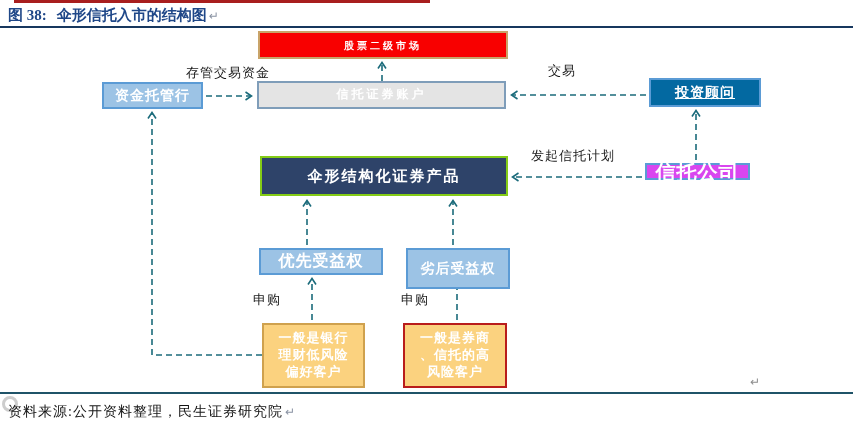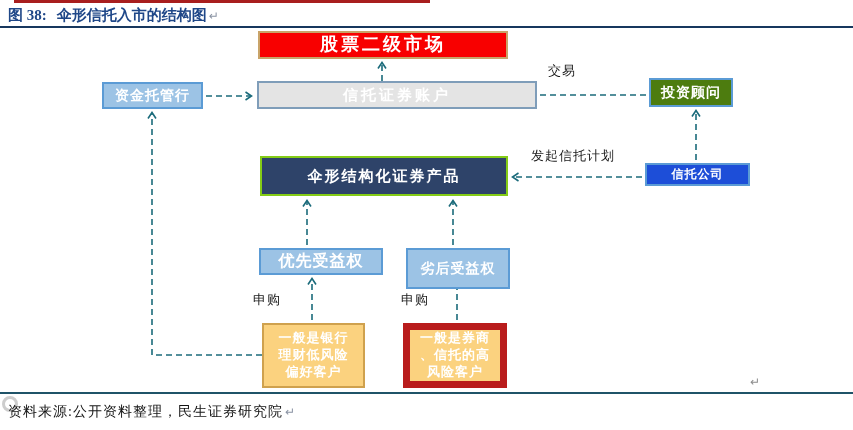--- a/index.html
+++ b/index.html
@@ -12,39 +12,39 @@
              font-weight:bold;font-size:15px;color:#1F4788;white-space:nowrap;}
   .title-row .fig-label{margin-right:10px;}
   .return-mark{color:#8a93a3;font-weight:normal;font-size:12px;margin-left:2px;}
   .title-rule{position:absolute;left:0;top:26px;width:853px;height:2px;background:#17375E;}
 
   
   .box{position:absolute;display:flex;align-items:center;justify-content:center;
        box-sizing:border-box;color:#fff;font-weight:bold;text-align:center;
        letter-spacing:2px;white-space:pre-line;line-height:1.3;}
   #stock-market{left:258px;top:31px;width:250px;height:28px;background:#F80000;
-                border:2px solid #C9A469;font-size:18px;letter-spacing:3px;}
-  #trust-account{left:257px;top:81px;width:280px;height:28px;background:#E4E4E4;
-                 border:2px solid #7F9DB9;font-size:15px;letter-spacing:3px;}
+                border:2px solid #C9A469;font-size:10px;letter-spacing:3px;}
+  #trust-account{left:257px;top:81px;width:249px;height:28px;background:#E4E4E4;
+                 border:2px solid #7F9DB9;font-size:12px;letter-spacing:3px;}
   #custodian-bank{left:102px;top:82px;width:101px;height:27px;background:#9CC3E5;
                   border:2px solid #5B9BD5;font-size:14px;letter-spacing:1px;}
-  #investment-advisor{left:649px;top:78px;width:84px;height:29px;background:#4d7c0f;
-                  border:2px solid #5B9BD5;font-size:14px;letter-spacing:1px;}
+  #investment-advisor{left:649px;top:78px;width:112px;height:29px;background:#0369a1;
+                  border:2px solid #5B9BD5;font-size:14px;letter-spacing:1px;text-decoration:underline;}
   #umbrella-product{left:260px;top:156px;width:248px;height:40px;background:#2E4369;
                   border:2px solid #84cc16;font-size:15px;letter-spacing:2px;}
-  #trust-company{left:645px;top:163px;width:105px;height:23px;background:#1d4ed8;
-                  border:2px solid #5B9BD5;font-size:12px;letter-spacing:1px;}
+  #trust-company{left:645px;top:163px;width:105px;height:17px;background:#d946ef;
+                  border:2px solid #5B9BD5;font-size:20px;letter-spacing:1px;}
   #senior-tranche{left:259px;top:248px;width:124px;height:27px;background:#9CC3E5;
                   border:2px solid #5B9BD5;font-size:16px;letter-spacing:1px;}
   #junior-tranche{left:406px;top:248px;width:104px;height:41px;background:#9CC3E5;
                   border:2px solid #5B9BD5;font-size:14px;letter-spacing:1px;}
   #low-risk-clients{left:262px;top:323px;width:103px;height:65px;background:#FBD27F;
                   border:2px solid #CFA14E;font-size:13px;letter-spacing:1px;text-align:center;}
   #high-risk-clients{left:403px;top:323px;width:104px;height:65px;background:#FBD27F;
-                  border:7px solid #b91c1c;font-size:13px;letter-spacing:1px;}
+                  border:2px solid #b91c1c;font-size:13px;letter-spacing:1px;}
 
   
   .edge-label{position:absolute;font-family:"Liberation Serif",serif;font-size:13px;
               color:#1a1a1a;white-space:nowrap;letter-spacing:1px;}
   #lbl-custody{left:186px;top:64px;}
   #lbl-trade{left:548px;top:62px;}
   #lbl-review{left:584px;top:114px;}
   #lbl-initiate{left:531px;top:147px;}
   #lbl-subscribe-l{left:253px;top:291px;}
   #lbl-subscribe-r{left:401px;top:291px;}
@@ -105,20 +105,21 @@
   <div class="box" id="trust-company">信托公司</div>
   <div class="box" id="senior-tranche">优先受益权</div>
   <div class="box" id="junior-tranche">劣后受益权</div>
   <div class="box" id="low-risk-clients">一般是银行
 理财低风险
 偏好客户</div>
   <div class="box" id="high-risk-clients">一般是券商
 、信托的高
 风险客户</div>
 
+  <div class="edge-label" id="lbl-custody">存管交易资金</div>
   <div class="edge-label" id="lbl-trade">交易</div>
   <div class="edge-label" id="lbl-initiate">发起信托计划</div>
   <div class="edge-label" id="lbl-subscribe-l">申购</div>
   <div class="edge-label" id="lbl-subscribe-r">申购</div>
 
   <div class="stray-return">↵</div>
 
   <div class="bottom-rule"></div>
   <div class="watermark">
     <span class="wm-logo"></span>

